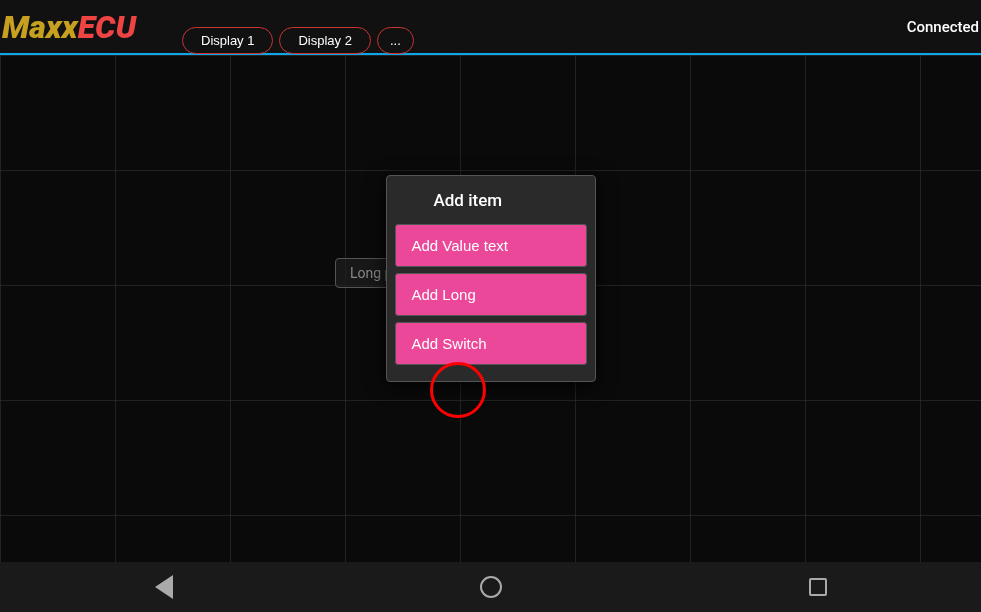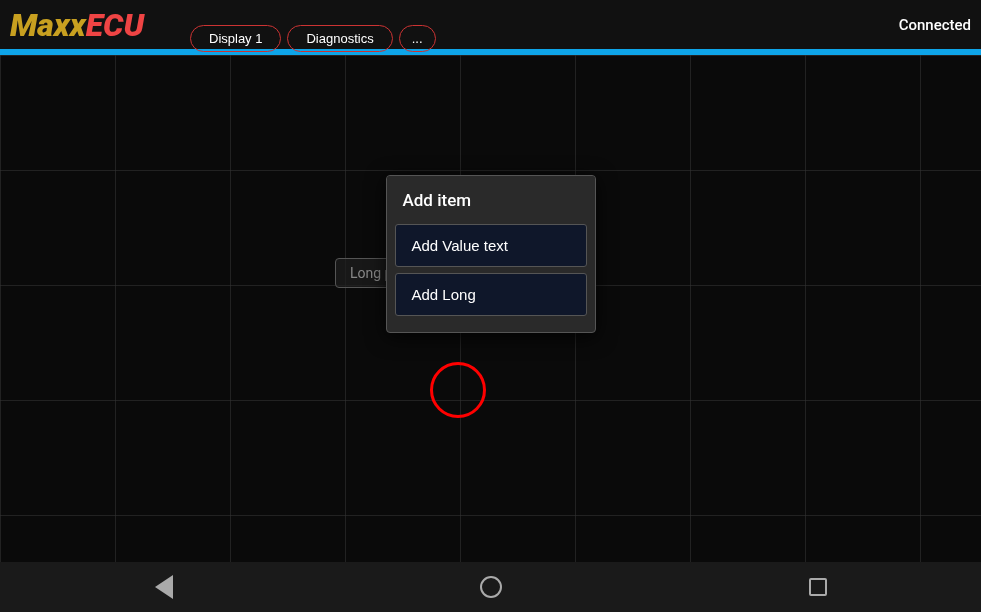--- a/index.html
+++ b/index.html
@@ -29,23 +29,23 @@
     
     .header {
       position: absolute;
       top: 0;
       left: 0;
       right: 0;
       height: 55px;
       background: #111;
       display: flex;
       align-items: center;
-      padding: 0 10px;
+      padding: 0 2px;
       z-index: 10;
-      border-bottom: 6px solid #0ea5e9;
+      border-bottom: 2px solid #0ea5e9;
     }
 
     .logo {
       width: 160px;
       height: 45px;
       flex-shrink: 0;
       position: relative;
       display: flex;
       align-items: center;
     }
@@ -142,34 +142,35 @@
       overflow: hidden;
       box-shadow: 0 4px 20px rgba(0,0,0,0.8);
     }
 
     .dialog-title {
       padding: 14px 16px 10px;
       color: #fff;
       font-size: 17px;
       font-weight: 500;
       background: #2a2a2a;
+      margin-left: 31px;
     }
 
     .dialog-buttons {
       display: flex;
       flex-direction: column;
       gap: 0;
       padding: 4px 8px 10px;
     }
 
     .dialog-btn {
       padding: 12px 16px;
       color: #fff;
       font-size: 15px;
-      background: #0f172a;
+      background: #ec4899;
       border: 1px solid #555;
       border-radius: 3px;
       margin-bottom: 6px;
       cursor: pointer;
       text-align: left;
     }
 
     .dialog-btn.highlighted {
       position: relative;
     }
@@ -242,35 +243,36 @@
 <div class="grid-bg"></div>
 
 <div class="header">
   <div class="logo">
     <span class="logo-maxx">Maxx</span>
     <span class="logo-ecu">ECU</span>
   </div>
 
   <div class="tabs">
     <button class="tab">Display 1</button>
-    <button class="tab">Diagnostics</button>
+    <button class="tab active">Display 2</button>
     <button class="tab-more">...</button>
   </div>
 
   <div class="status">Connected</div>
 </div>
 
 <div class="hint-text">Long press to edit interface</div>
 
 <div class="modal-overlay">
   <div class="dialog">
     <div class="dialog-title">Add item</div>
     <div class="dialog-buttons">
       <button class="dialog-btn">Add Value text</button>
       <button class="dialog-btn">Add Long</button>
+      <button class="dialog-btn highlighted">Add Switch</button>
     </div>
   </div>
 </div>
 
 <div class="red-circle"></div>
 
 <div class="bottom-nav">
   <div class="nav-btn">
     <div class="icon-back"></div>
   </div>

